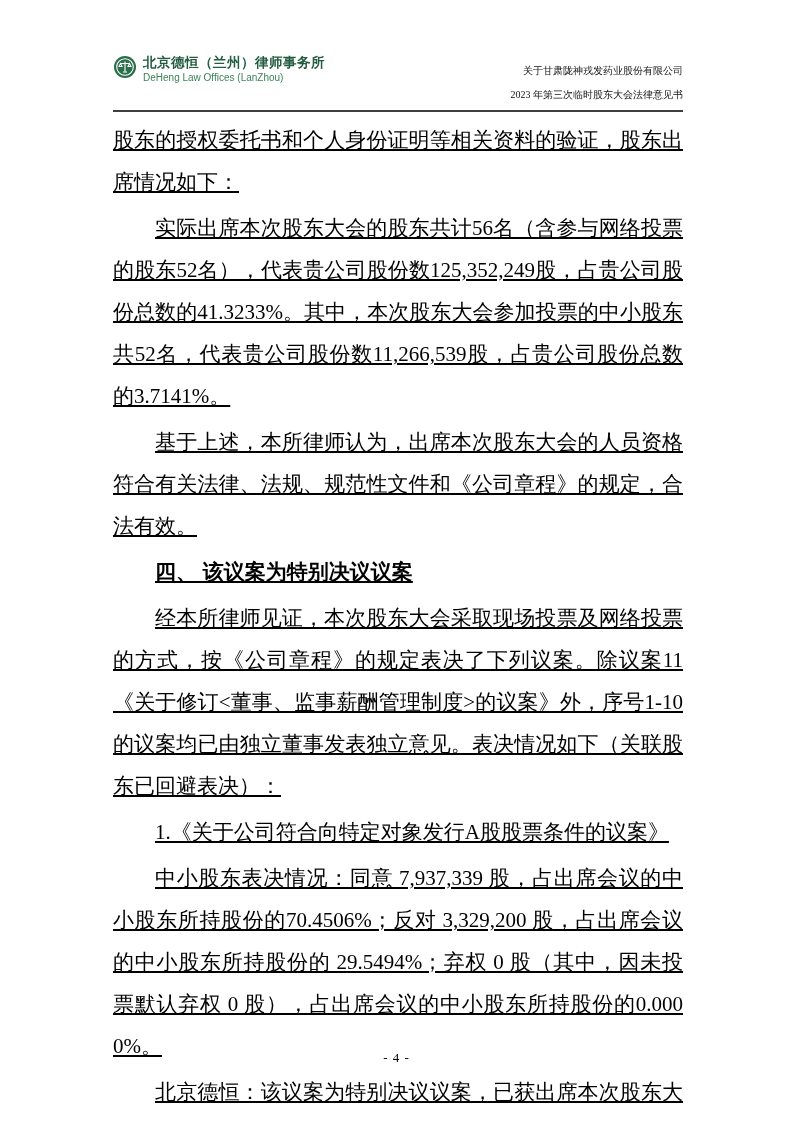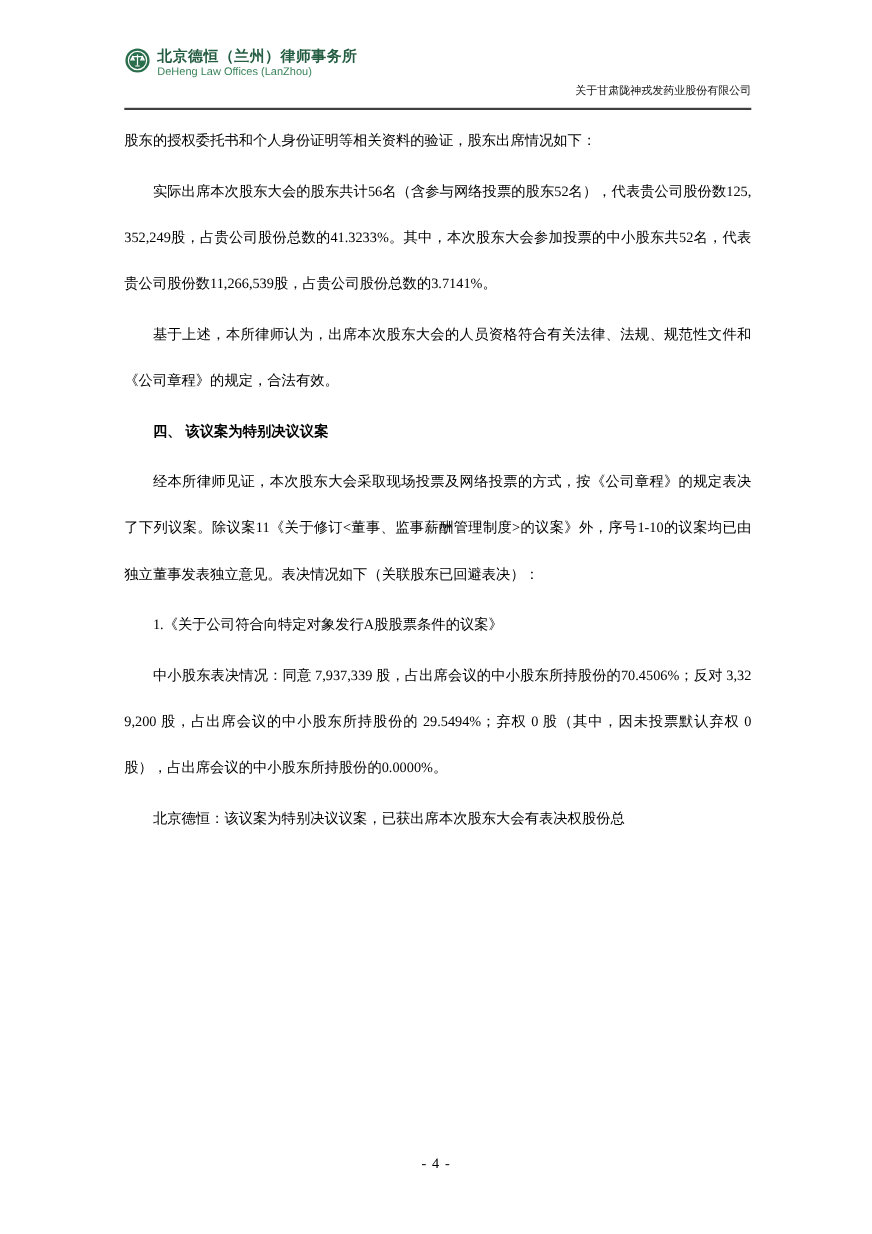--- a/index.html
+++ b/index.html
@@ -6,21 +6,21 @@
     margin: 0;
     padding: 0;
     background: #ffffff;
   }
   .page {
     position: relative;
     width: 793px;
     height: 1122px;
     background: #ffffff;
     box-sizing: border-box;
-    padding: 40px 110px 0 113px;
+    padding: 52px 110px 0 113px;
     font-family: "Liberation Serif", "DejaVu Serif", serif;
     color: #000000;
     overflow: hidden;
   }
   
   .header {
     position: relative;
     height: 58px;
     border-bottom: 2px solid #3f3f3f;
   }
@@ -61,24 +61,25 @@
     bottom: 3px;
     text-align: right;
     font-size: 10px;
     line-height: 24px;
     color: #141414;
   }
   
   .content { margin-top: 7px; }
   .content p {
     margin: 0 0 4px 0;
-    font-size: 13px;
+    font-size: 21px;
     line-height: 42px;
     text-align: justify;
     word-break: break-all;
+    text-decoration: underline;
   }
   .para-continuation { text-indent: 0; }
   .para-body { text-indent: 2em; }
   .para-heading {
     text-indent: 2em;
     font-weight: bold;
     font-family: "Liberation Sans", "DejaVu Sans", sans-serif;
     font-size: 16.5px;
   }
   
@@ -113,20 +114,21 @@
           </g>
         </svg>
       </span>
       <div class="logo-text">
         <div class="logo-cn">北京德恒（兰州）律师事务所</div>
         <div class="logo-en">DeHeng Law Offices (LanZhou)</div>
       </div>
     </div>
     <div class="doc-title">
       <div>关于甘肃陇神戎发药业股份有限公司</div>
+      <div>2023 年第三次临时股东大会法律意见书</div>
     </div>
   </div>
 
   <div class="content">
 
       <p class="para-continuation">股东的授权委托书和个人身份证明等相关资料的验证，股东出席情况如下：</p>
 
       <p class="para-body">实际出席本次股东大会的股东共计56名（含参与网络投票的股东52名），代表贵公司股份数125,352,249股，占贵公司股份总数的41.3233%。其中，本次股东大会参加投票的中小股东共52名，代表贵公司股份数11,266,539股，占贵公司股份总数的3.7141%。</p>
 
       <p class="para-body">基于上述，本所律师认为，出席本次股东大会的人员资格符合有关法律、法规、规范性文件和《公司章程》的规定，合法有效。</p>

